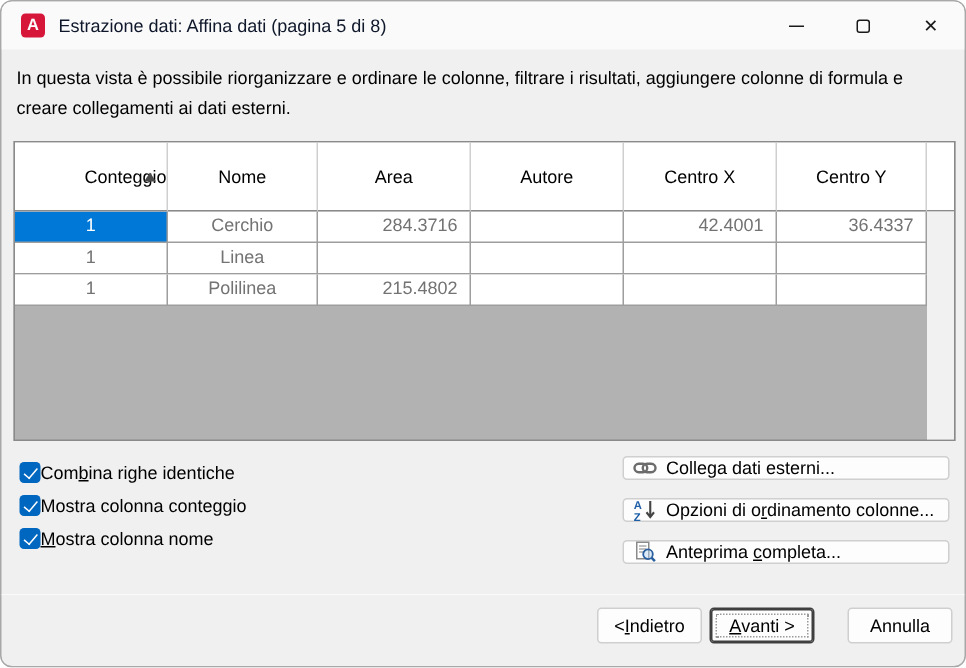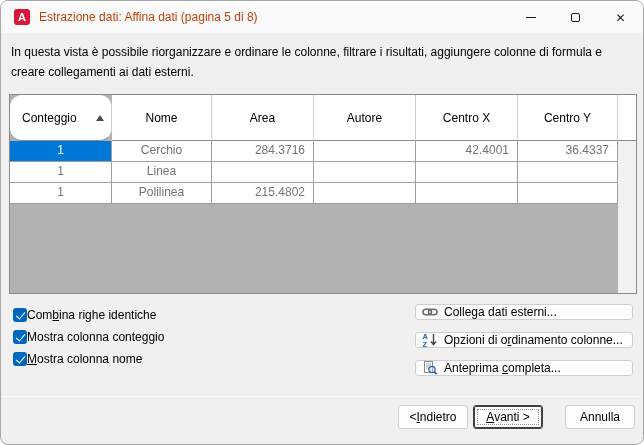--- a/index.html
+++ b/index.html
@@ -12,39 +12,39 @@
     border: 1px solid #a8a8a8; border-radius: 8px;
     overflow: hidden;
   }
 
   
   .titlebar { position: absolute; top: 0; left: 0; right: 0; height: 32px;
     background: #fafafa; display: flex; align-items: center; }
   .app-icon { width: 16px; height: 16px; margin-left: 13px; background: #d6173a;
     color: #fff; border-radius: 3px; font-size: 11px; font-weight: bold;
     display: flex; align-items: center; justify-content: center; flex: none; }
-  .title { margin-left: 9px; font-size: 12px; color: #c2410c; white-space: nowrap; }
+  .title { margin-left: 9px; font-size: 12px; color: #0f172a; white-space: nowrap; }
   .win-controls { margin-left: auto; display: flex; height: 100%; }
   .win-btn { width: 45px; height: 100%; display: flex; align-items: center; justify-content: center; }
   .glyph-min { width: 10px; height: 1px; background: #1a1a1a; }
   .glyph-max { width: 9px; height: 9px; border: 1px solid #1a1a1a; border-radius: 2px; }
   .glyph-close::before { content: "\2715"; font-size: 12px; color: #1a1a1a; }
 
   
   .desc { position: absolute; left: 10px; top: 41px; width: 616px;
     font-size: 12px; line-height: 20px; color: #000; }
 
   
   .grid { position: absolute; left: 8px; top: 93px; width: 628px; height: 200px;
     border: 1px solid #8a8a8a; background: #b2b2b2; }
   .grid-header { display: flex; height: 46px; }
   .hcell { background: #ffffff; border-right: 1px solid #cfcfcf;
     border-bottom: 1px solid #8a8a8a; display: flex; align-items: center;
     justify-content: center; font-size: 12px; color: #000; position: relative; }
-  .hcell.first { justify-content: flex-start; padding-left: 12px; border-radius: 12px; }
+  .hcell.first { justify-content: flex-end; padding-left: 12px; }
   .hstub { flex: 1; background: #ffffff; border-bottom: 1px solid #8a8a8a; }
   .sort-arrow { position: absolute; right: 7px; top: 50%; transform: translateY(-50%);
     width: 0; height: 0; border-left: 4px solid transparent;
     border-right: 4px solid transparent; border-bottom: 6px solid #4a4a4a; }
   .w0 { width: 102px; } .w1 { width: 100px; } .w2 { width: 102px; }
   .w3 { width: 102px; } .w4 { width: 102px; } .w5 { width: 100px; }
   .grid-row { display: flex; height: 21px; width: 608px; }
   .cell { background: #ffffff; border-right: 1px solid #9e9e9e;
     border-bottom: 1px solid #9e9e9e; font-size: 12px; line-height: 19px;
     padding: 0 8px; overflow: hidden; white-space: nowrap; color: #737373; }

